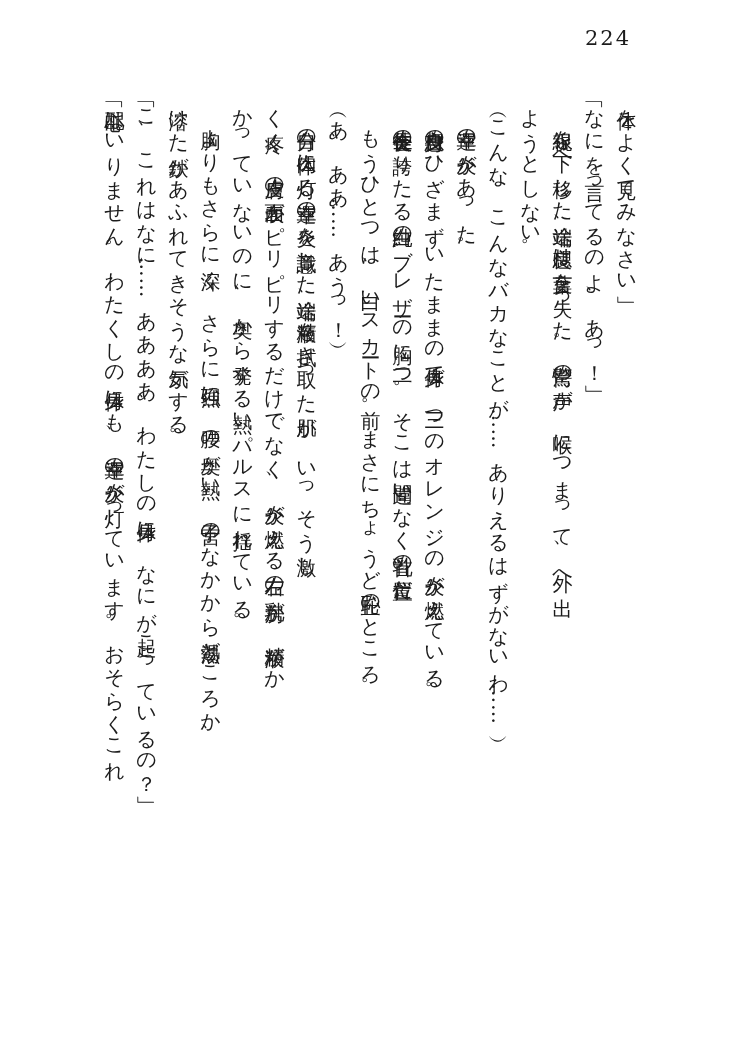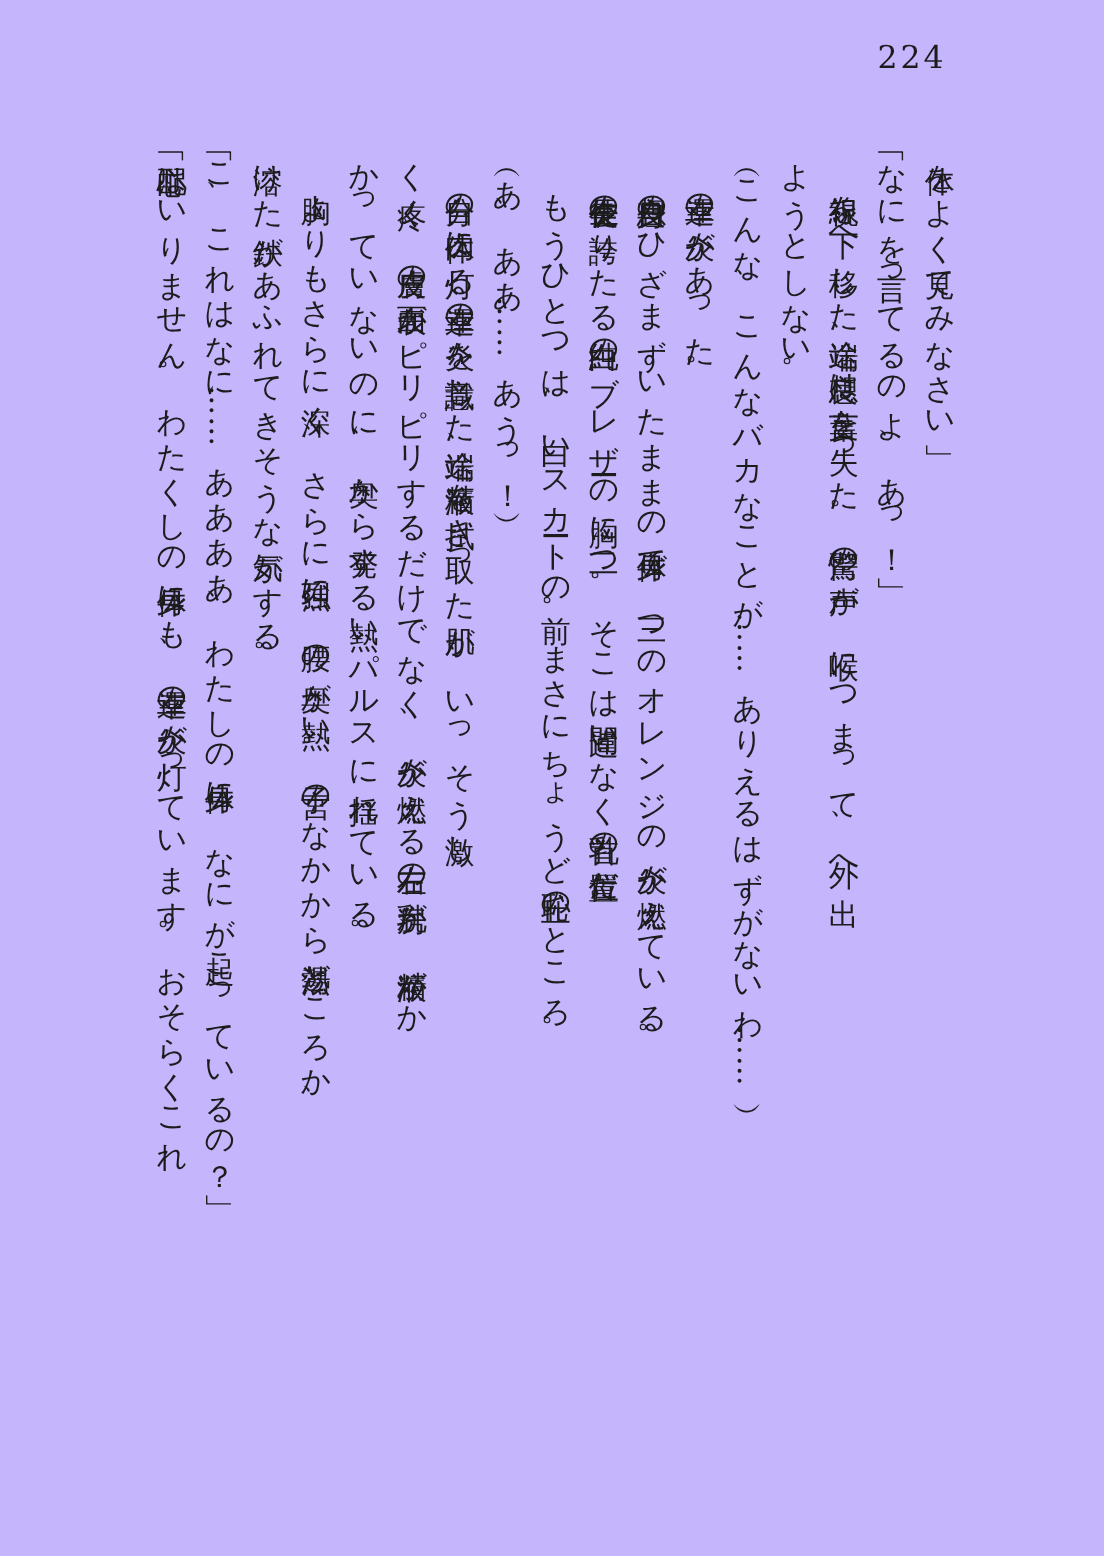--- a/index.html
+++ b/index.html
@@ -1,20 +1,20 @@
 <!DOCTYPE html>
 <html lang="ja"><head>
 <meta charset="utf-8">
 <style>
   html, body { margin: 0; padding: 0; background: #e8e8e8; }
   .page {
     position: relative;
     width: 736px;
     height: 1037px;
-    background: #c4b5fd;
+    background: #ffffff;
     overflow: hidden;
     font-family: "DejaVu Serif", "Liberation Serif", serif;
     color: #1c1c1c;
   }
   .page-number {
     position: absolute;
     top: 26px;
     left: 585px;
     font-size: 21px;
     letter-spacing: 2px;

